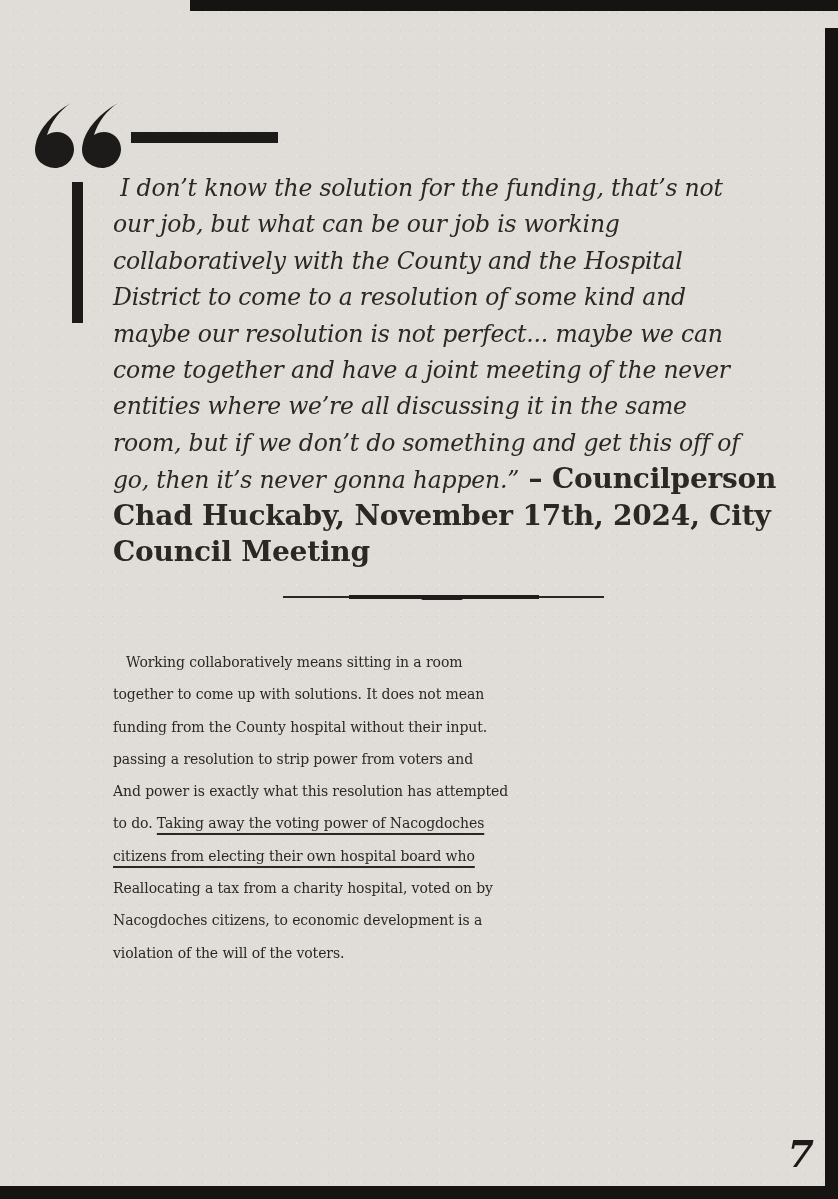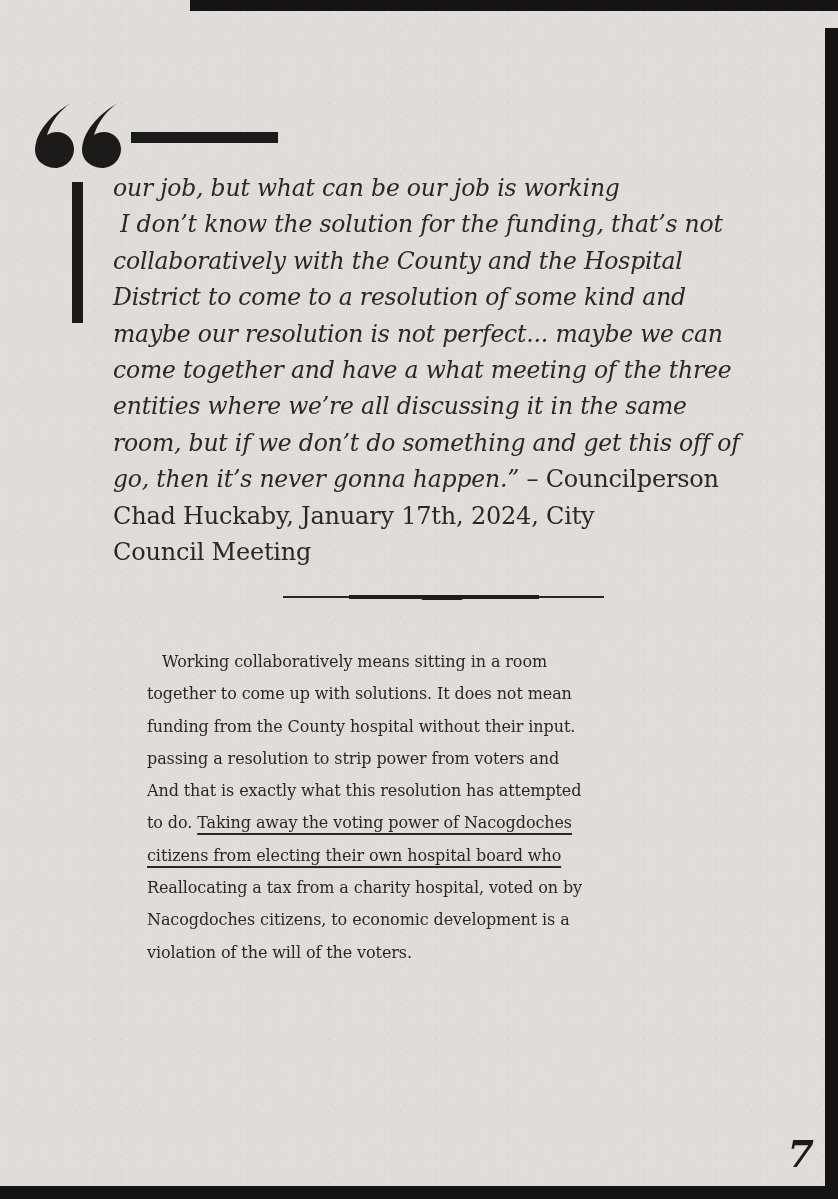--- a/index.html
+++ b/index.html
@@ -26,31 +26,31 @@
   
   .quote-icon{position:absolute;left:33px;top:102px;width:88px;height:66px;}
   .quote-icon svg{display:block;width:100%;height:100%;}
   .rule-h{position:absolute;left:131px;top:132px;width:147px;height:11px;background:#1c1b19;}
   .rule-v{position:absolute;left:72px;top:182px;width:11px;height:141px;background:#1c1b19;}
 
   
   .quote-block{position:absolute;left:113px;top:170px;width:680px;}
   .q-line{white-space:pre;line-height:36.4px;height:36.4px;}
   .qi{font-style:italic;font-size:23.5px;letter-spacing:-0.2px;}
-  .qr{font-style:normal;font-size:24px;letter-spacing:-0.2px;}
+  .qr{font-style:normal;font-size:28px;letter-spacing:-0.2px;font-weight:bold;}
 
   
   .divider{position:absolute;left:283px;top:593px;width:321px;height:8px;}
   .divider .thin{position:absolute;left:0;top:3px;width:100%;height:1.6px;background:#2a2825;}
   .divider .mid{position:absolute;left:66px;top:2.4px;width:190px;height:3.4px;background:#1f1d1b;}
   .divider .bump{position:absolute;left:138px;top:1.6px;width:42px;height:5.4px;background:#1f1d1b;border-radius:2px;}
 
   
   .body-block{position:absolute;left:113px;top:646px;width:690px;}
-  .b-line{white-space:pre;font-size:16px;line-height:32.3px;height:32.3px;letter-spacing:-0.1px;margin-left:34px;}
+  .b-line{white-space:pre;font-size:14px;line-height:32.3px;height:32.3px;letter-spacing:-0.1px;}
   .b-line .u{text-decoration:underline;text-decoration-thickness:2px;text-underline-offset:4.5px;text-decoration-color:#2b2723;text-align:right;}
 
   
   .page-number{
     position:absolute;right:24px;bottom:26px;
     font-size:38px;font-weight:bold;font-style:italic;
     color:#1b1a19;line-height:1;
   }
 </style>
 </head>
@@ -65,45 +65,45 @@
   <div class="quote-icon">
     <svg viewBox="0 0 88 66" xmlns="http://www.w3.org/2000/svg" aria-hidden="true">
       <path fill="#1c1b19" d="M38 1 C20 11 6 27 3 41 C1 48 2 54 6 59 C10 63 16 66 22 66 C33 66 41 57 41 47 C41 37 33 30 24 30 C20 30 17 31 14 33 C18 20 27 8 38 1 Z"></path>
       <path fill="#1c1b19" d="M85 1 C67 11 53 27 50 41 C48 48 49 54 53 59 C57 63 63 66 69 66 C80 66 88 57 88 47 C88 37 80 30 71 30 C67 30 64 31 61 33 C65 20 74 8 85 1 Z"></path>
     </svg>
   </div>
   <div class="rule-h"></div>
   <div class="rule-v"></div>
 
   <div class="quote-block">
+      <div class="q-line"><span class="qi"> I don’t know the solution for the funding, that’s not</span></div>
       <div class="q-line"><span class="qi">our job, but what can be our job is working</span></div>
-      <div class="q-line"><span class="qi"> I don’t know the solution for the funding, that’s not</span></div>
       <div class="q-line"><span class="qi">collaboratively with the County and the Hospital</span></div>
       <div class="q-line"><span class="qi">District to come to a resolution of some kind and</span></div>
       <div class="q-line"><span class="qi">maybe our resolution is not perfect... maybe we can</span></div>
-      <div class="q-line"><span class="qi">come together and have a what meeting of the three</span></div>
+      <div class="q-line"><span class="qi">come together and have a joint meeting of the never</span></div>
       <div class="q-line"><span class="qi">entities where we’re all discussing it in the same</span></div>
       <div class="q-line"><span class="qi">room, but if we don’t do something and get this off of</span></div>
       <div class="q-line"><span class="qi">go, then it’s never gonna happen.”</span><span class="qr"> – Councilperson</span></div>
-      <div class="q-line"><span class="qr">Chad Huckaby, January 17th, 2024, City</span></div>
+      <div class="q-line"><span class="qr">Chad Huckaby, November 17th, 2024, City</span></div>
       <div class="q-line"><span class="qr">Council Meeting</span></div>
     </div>
 
   <div class="divider">
     <div class="thin"></div>
     <div class="mid"></div>
     <div class="bump"></div>
   </div>
 
   <div class="body-block">
       <div class="b-line"><span class="p">   Working collaboratively means sitting in a room</span></div>
       <div class="b-line"><span class="p">together to come up with solutions. It does not mean</span></div>
       <div class="b-line"><span class="p">funding from the County hospital without their input.</span></div>
       <div class="b-line"><span class="p">passing a resolution to strip power from voters and</span></div>
-      <div class="b-line"><span class="p">And that is exactly what this resolution has attempted</span></div>
+      <div class="b-line"><span class="p">And power is exactly what this resolution has attempted</span></div>
       <div class="b-line"><span class="p">to do. </span><span class="u">Taking away the voting power of Nacogdoches</span></div>
       <div class="b-line"><span class="u">citizens from electing their own hospital board who</span></div>
       <div class="b-line"><span class="p">Reallocating a tax from a charity hospital, voted on by</span></div>
       <div class="b-line"><span class="p">Nacogdoches citizens, to economic development is a</span></div>
       <div class="b-line"><span class="p">violation of the will of the voters.</span></div>
     </div>
 
   <div class="page-number">7</div>
 
 </div>

